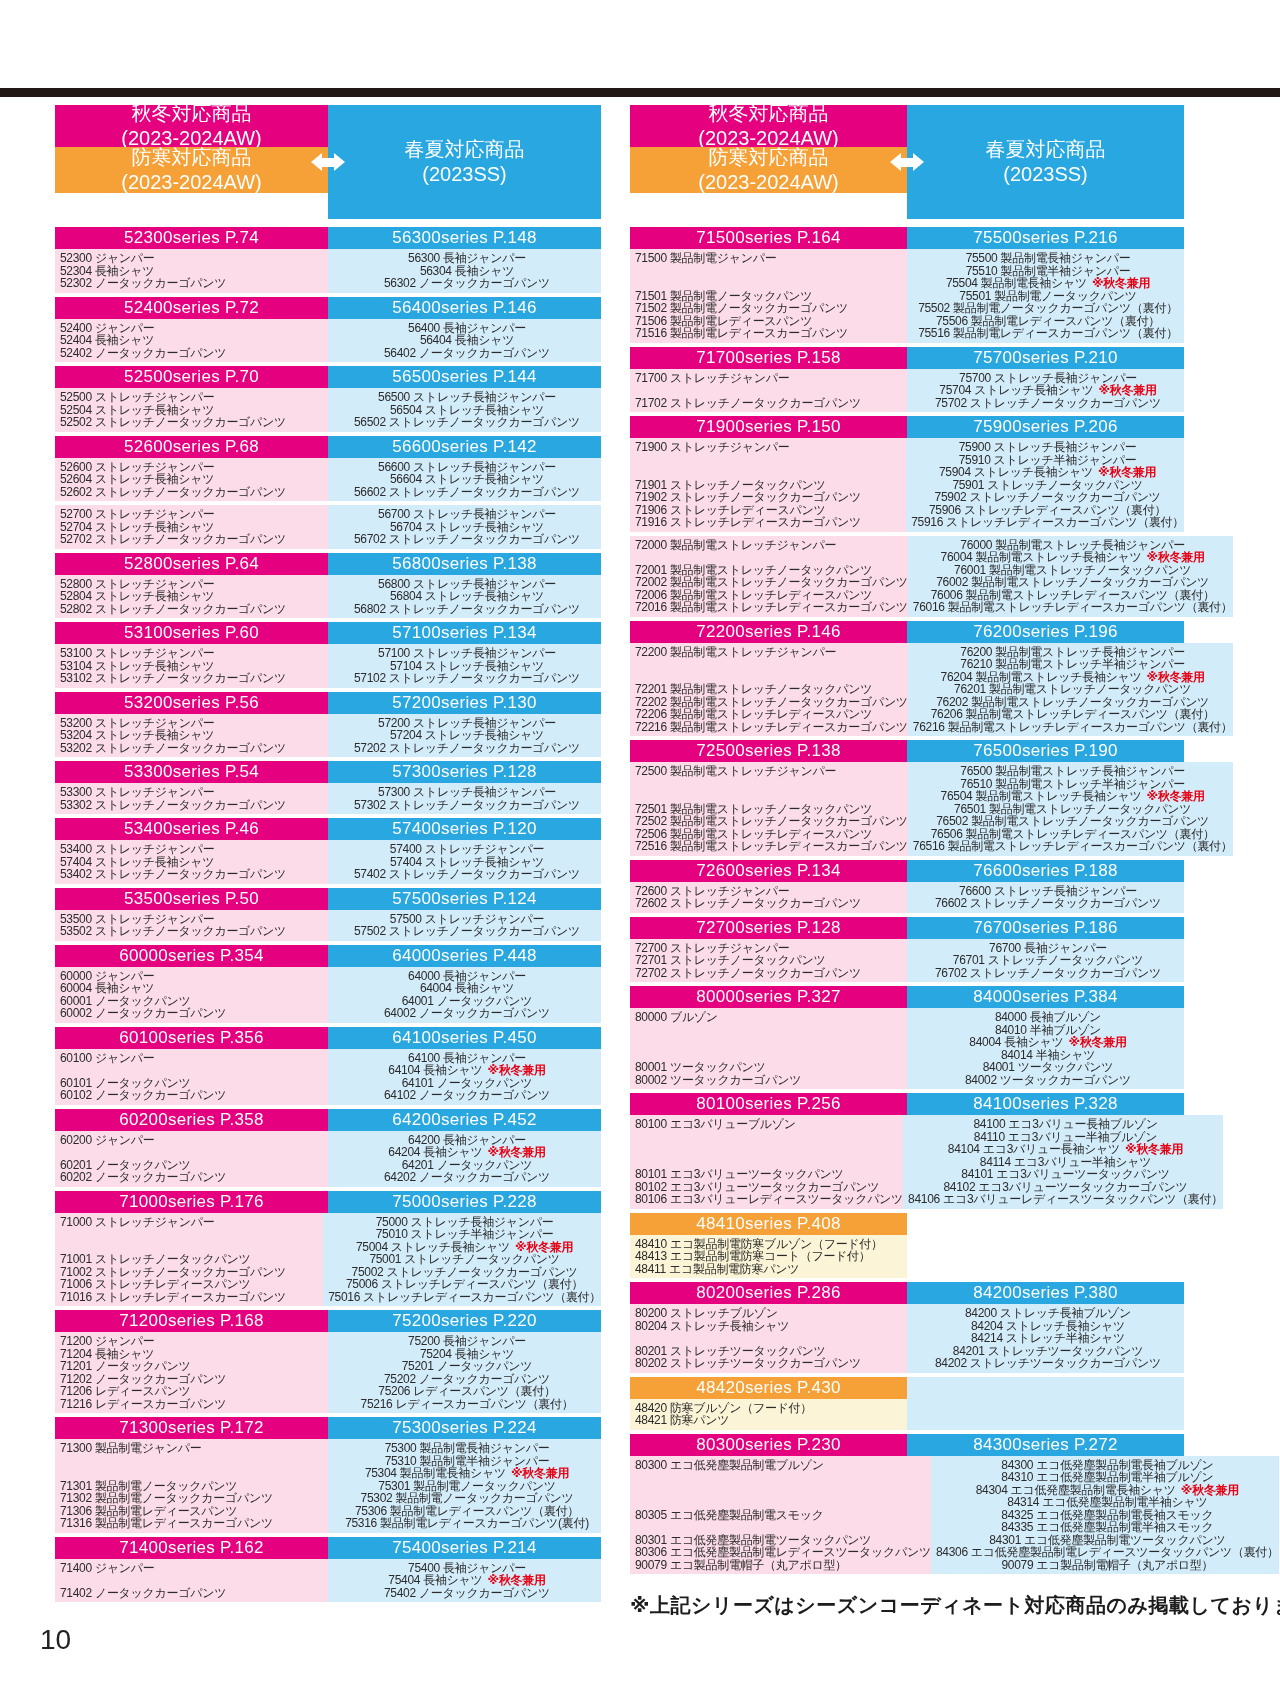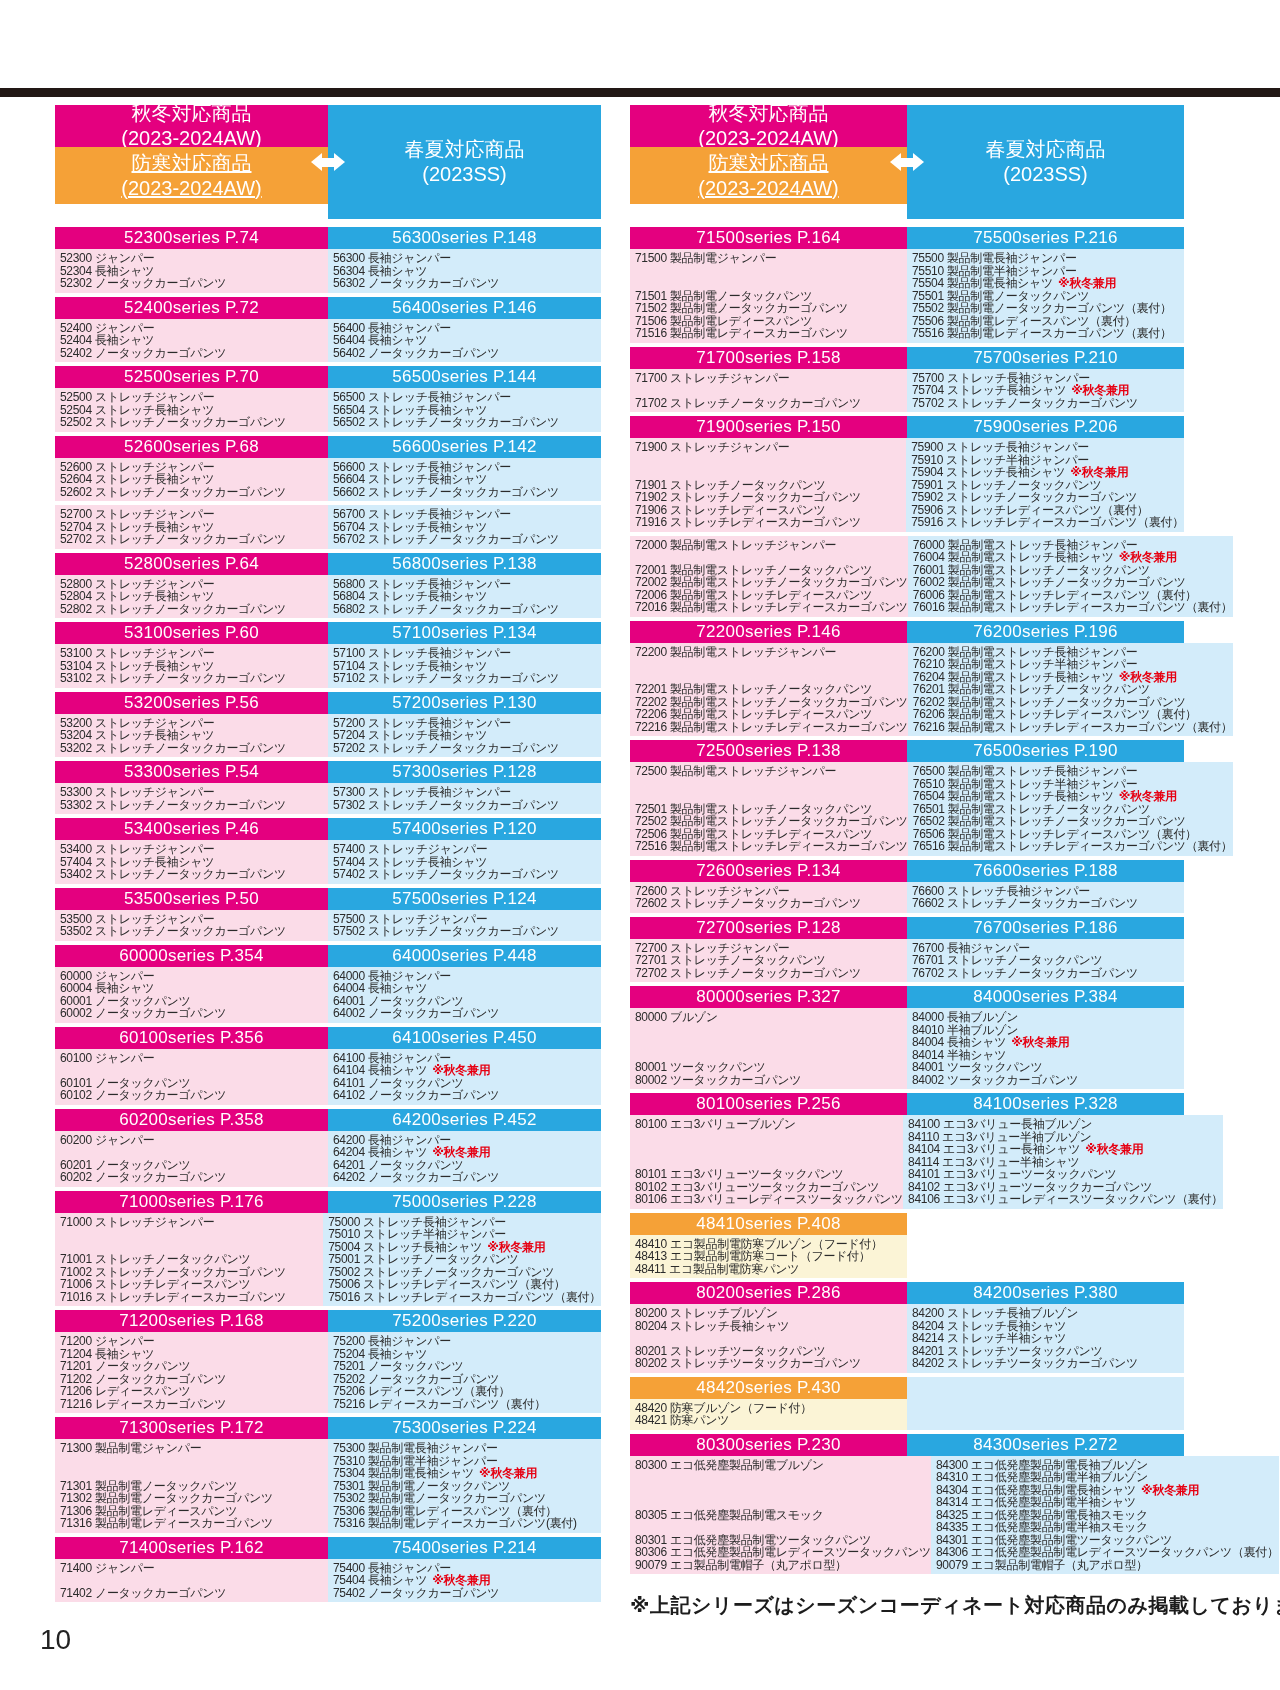--- a/index.html
+++ b/index.html
@@ -13,41 +13,41 @@
   .top-rule{position:absolute;left:0;top:88px;width:1280px;height:9px;background:var(--c-rule);}
   .col{position:absolute;top:105px;}
   #col0{left:55px;width:546px;}
   #col1{left:630px;width:554px;}
   
   .legend{position:relative;display:flex;height:114px;margin-bottom:8px;}
   .legend-left{width:50%;display:flex;flex-direction:column;}
   .legend-aw,.legend-winter,.legend-ss{color:#fff;text-align:center;font-size:20px;line-height:25px;
     font-weight:500;display:flex;flex-direction:column;justify-content:center;}
   .legend-aw{height:42px;background:var(--c-aw);}
-  .legend-winter{height:57px;background:var(--c-winter);text-decoration:underline;}
+  .legend-winter{height:46px;background:var(--c-winter);}
   .legend-ss{width:50%;background:var(--c-ss);}
   .arrow{position:absolute;left:50%;top:57px;transform:translate(-50%,-50%);display:flex;align-items:center;z-index:2;}
   .tri{width:0;height:0;border-top:9px solid transparent;border-bottom:9px solid transparent;}
   .tri.l{border-right:11px solid #fff;}
   .tri.r{border-left:11px solid #fff;}
   .bar{width:12px;height:9px;background:#fff;}
   
   .section{margin-bottom:4px;}
   .sec-head{display:flex;height:22px;}
   .sec-head .h{flex:1;color:#fff;font-size:17px;line-height:22px;text-align:center;
     font-weight:500;letter-spacing:.3px;white-space:nowrap;overflow:hidden;}
   .aw-h{background:var(--c-aw);}
   .ss-h{background:var(--c-ss);}
   .winter-h{background:var(--c-winter);}
   .bg-none{background:transparent !important;}
   .bg-blue-plain{background:var(--c-ss-bg) !important;}
   .sec-body{display:flex;}
   .side{flex:1;padding:3px 0 3px 0;}
   .aw-side{background:var(--c-aw-bg);}
-  .ss-side{background:var(--c-ss-bg);}
+  .ss-side{background:var(--c-ss-bg);text-align:center;}
   .winter-side{background:var(--c-winter-bg);}
   .line{height:12.5px;font-size:12px;line-height:12.5px;white-space:nowrap;overflow:hidden;
     padding-left:5px;letter-spacing:-.3px;color:var(--c-ink);}
   .line .note{color:var(--c-note);margin-left:5px;font-weight:bold;}
   
   .footnote{margin-top:18px;font-size:20px;font-weight:bold;color:#1c1c1c;white-space:nowrap;letter-spacing:.5px;}
   .page-number{position:absolute;left:40px;top:1624px;font-size:28px;color:#222;}
 </style>
 </head>
 <body>

